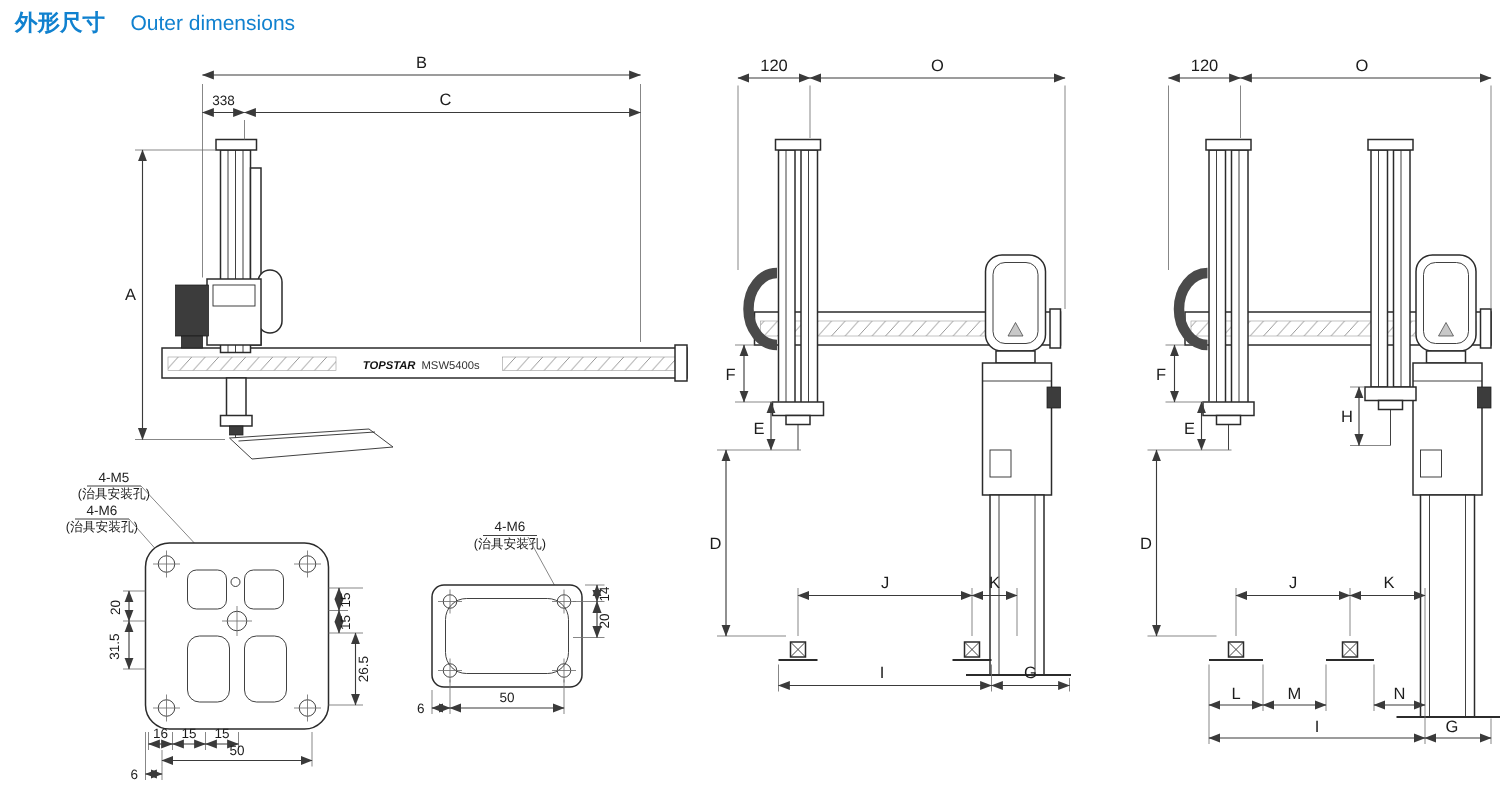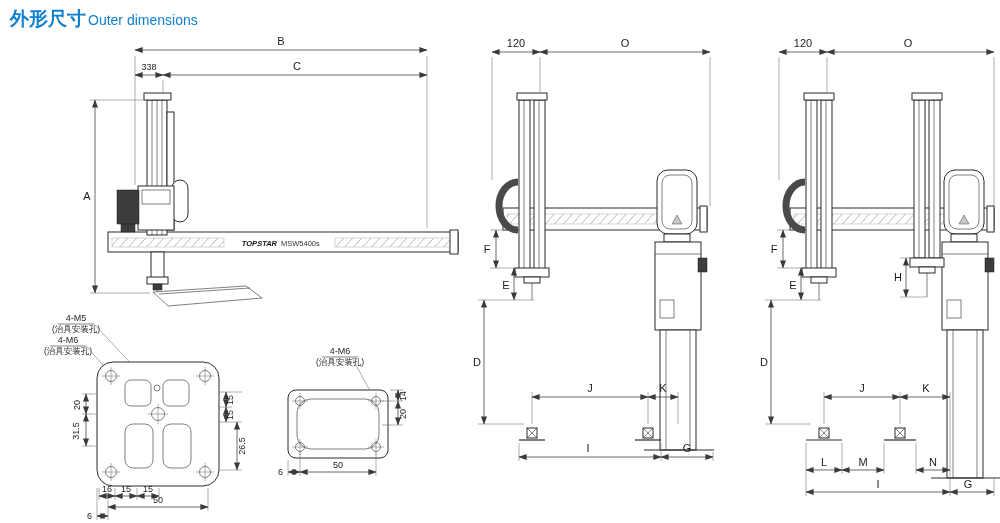--- a/index.html
+++ b/index.html
@@ -1,19 +1,19 @@
 <!DOCTYPE html>
 <html><head>
 <meta charset="utf-8">
 <style>
   html,body { margin:0; padding:0; background:#ffffff; }
   body { width:1000px; height:523px; position:relative; font-family:"Liberation Sans", sans-serif; overflow:hidden; }
   .hdr { position:absolute; top:6px; left:10px; white-space:nowrap; }
-  .hdr .zh { color:#1081cf; font-weight:bold; font-size:19px; }
-  .hdr .en { color:#1081cf; font-size:14px; margin-left:2px; }
+  .hdr .zh { color:#1081cf; font-weight:bold; font-size:15px; }
+  .hdr .en { color:#1081cf; font-size:14px; margin-left:17px; }
   svg.canvas { position:absolute; top:0; left:0; }
   .part  { fill:#ffffff; stroke:#2b2b2b; stroke-width:1; }
   .thin  { fill:none; stroke:#2b2b2b; stroke-width:0.6; }
   .thinf { fill:#ffffff; stroke:#2b2b2b; stroke-width:0.6; }
   .dark  { fill:#3c3c3c; stroke:#1c1c1c; stroke-width:0.5; }
   .dim   { fill:none; stroke:#3a3a3a; stroke-width:0.75; }
   .ext   { fill:none; stroke:#6d6d6d; stroke-width:0.55; }
   .hook  { fill:none; stroke:#4a4a4a; stroke-width:7; }
   .ground{ fill:none; stroke:#2b2b2b; stroke-width:1.2; }
   text { font-family:"Liberation Sans", sans-serif; font-size:11px; fill:#1c1c1c; }

